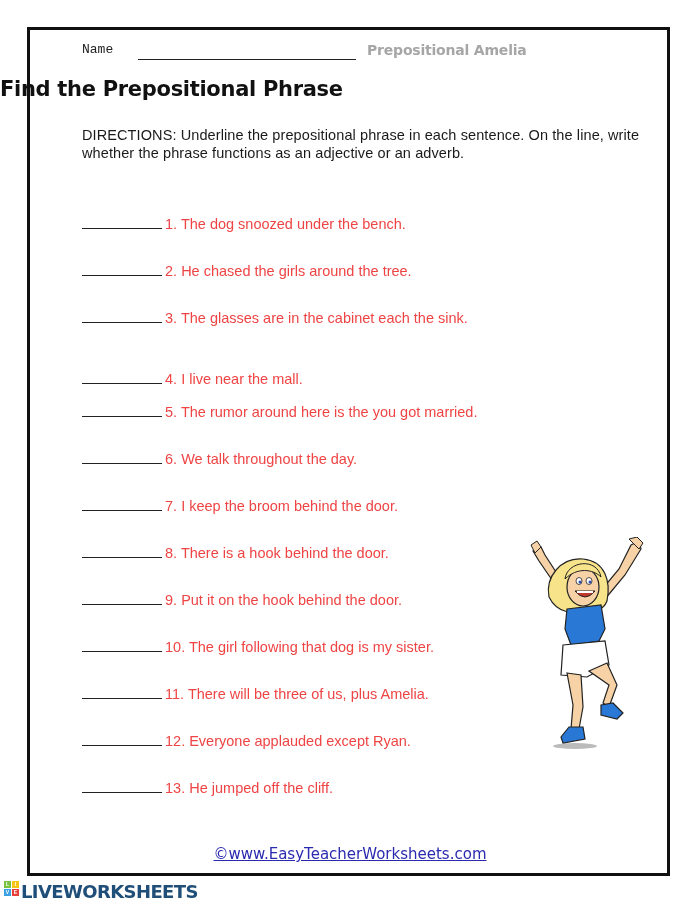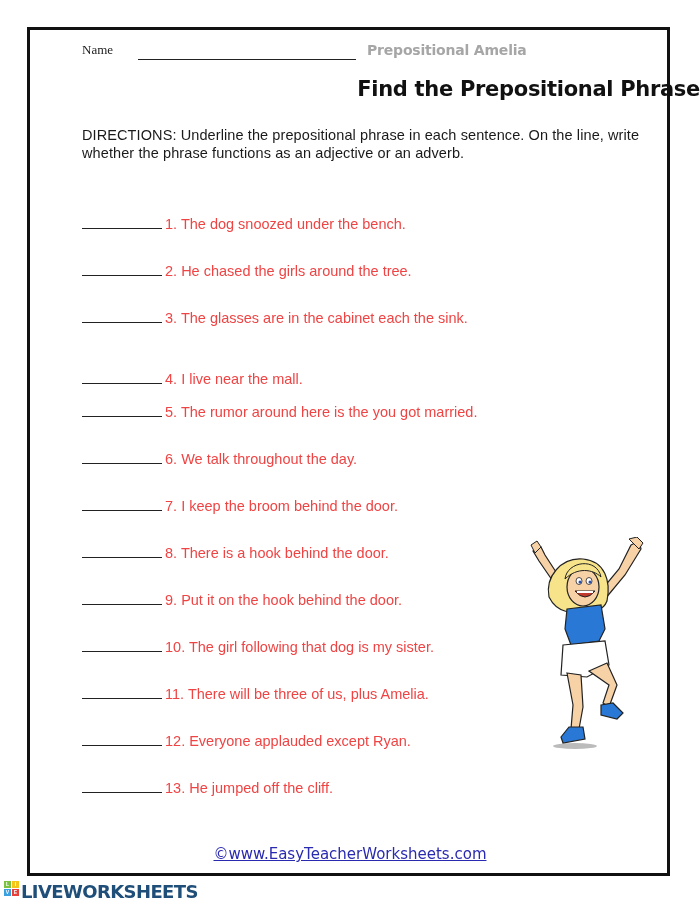--- a/index.html
+++ b/index.html
@@ -1,22 +1,22 @@
 <!DOCTYPE html>
 <html><head>
   <meta charset="utf-8">
   <style>
     html, body { margin: 0; padding: 0; background: #ffffff; }
     body { width: 700px; height: 904px; position: relative; overflow: hidden; font-family: "Liberation Sans", sans-serif; color: #1a1a1a; }
     .frame { position: absolute; left: 27px; top: 27px; width: 637px; height: 843px; border: 3.5px solid #111; box-sizing: content-box; }
     .name-row { position: absolute; left: 82px; top: 42px; height: 20px; }
-    .name-label { position: absolute; left: 0; top: 0; font-size: 13px; font-family: Liberation Serif, serif; color: #222; }
+    .name-label { position: absolute; left: 0; top: 0; font-size: 13px; font-family: Liberation Mono, monospace; color: #222; }
     .name-line { position: absolute; left: 56px; top: 17px; width: 218px; border-bottom: 1.5px solid #222; }
     .topic { position: absolute; left: 367px; top: 42px; font-size: 14px; font-weight: bold; color: #a6a6a6; font-family: "DejaVu Sans", sans-serif; letter-spacing: -0.2px; }
-    .title { position: absolute; left: 0; width: 700px; top: 77px; text-align: right; font-size: 21px; font-weight: bold; font-family: "DejaVu Sans", sans-serif; color: #111; letter-spacing: -0.3px; }
+    .title { position: absolute; left: 0; width: 700px; top: 77px; text-align: left; font-size: 21px; font-weight: bold; font-family: "DejaVu Sans", sans-serif; color: #111; letter-spacing: -0.3px; }
     .directions { position: absolute; left: 82px; top: 126px; width: 560px; font-size: 14.5px; line-height: 18px; color: #1a1a1a; letter-spacing: 0.1px; }
     .items { position: absolute; left: 82px; top: 214px; }
     .item { position: absolute; left: 0; white-space: nowrap; font-size: 14.5px; color: #ef4444; height: 20px; }
     .blank { display: inline-block; width: 80px; border-bottom: 1.2px solid #222; height: 14px; vertical-align: baseline; margin-right: 3px; }
     .footer-link { position: absolute; left: 0; width: 700px; top: 845px; text-align: center; font-size: 15px; font-family: "DejaVu Sans", sans-serif; color: #2a2ab0; text-decoration: underline; }
     .lw-logo { position: absolute; left: 4px; top: 881px; height: 20px; display: flex; align-items: flex-start; }
     .lw-squares { display: grid; grid-template-columns: 7px 7px; grid-template-rows: 7px 7px; gap: 1px; margin-right: 2px; }
     .lw-sq { width: 7px; height: 7px; font-size: 5px; color: #fff; text-align: center; line-height: 7px; font-weight: bold; }
     .lw-text { font-size: 18px; font-weight: bold; color: #1f4e79; font-family: "DejaVu Sans", sans-serif; letter-spacing: -0.6px; }
     .girl { position: absolute; left: 527px; top: 537px; width: 120px; height: 215px; }

